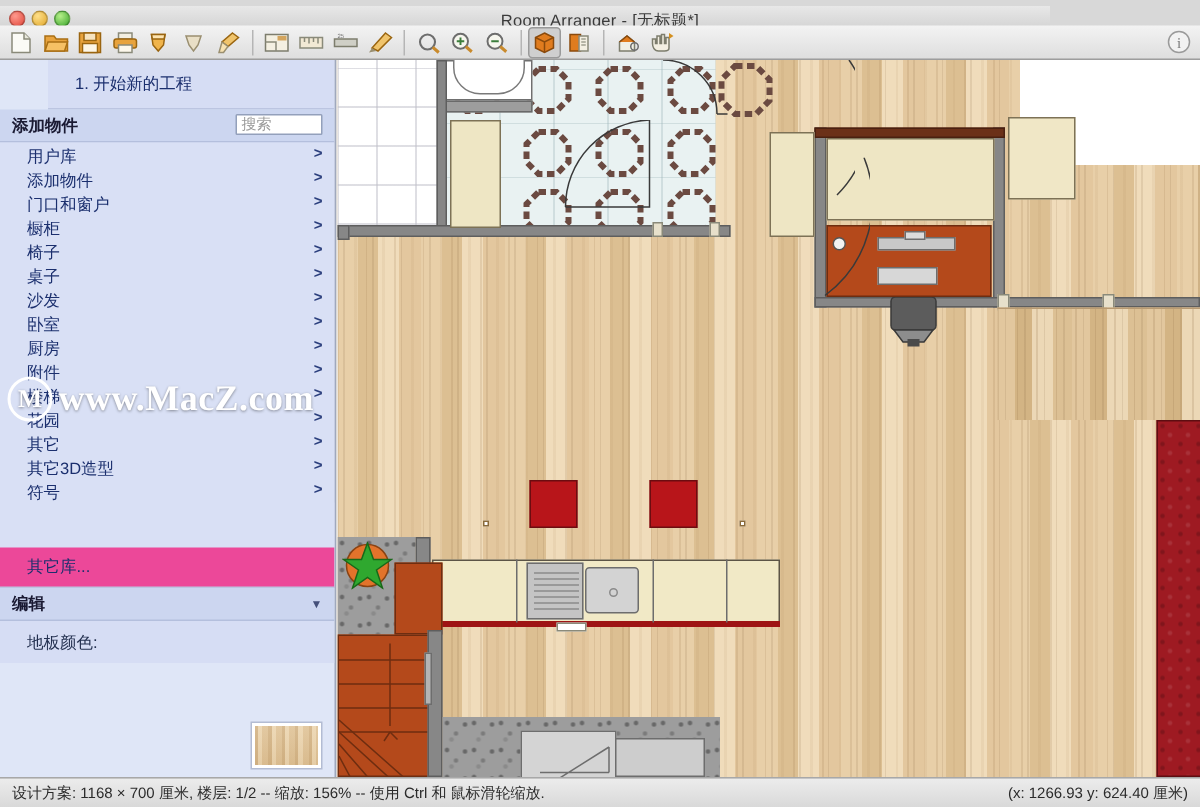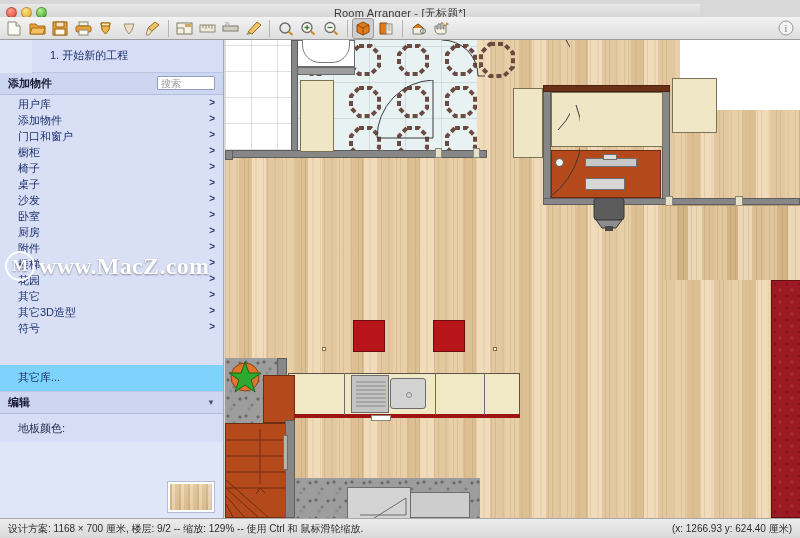--- a/index.html
+++ b/index.html
@@ -72,21 +72,21 @@
     padding:0 3px; line-height:13px; border-radius:1px;
   }
 
   .cat-list { background:#d9e0f5; }
   .cat-item {
     display:flex; align-items:flex-start; padding:2px 8px 2px 18px;
     color:#1b2f6e; font-size:11px; height:16px;
   }
   .cat-item .arrow { margin-left:auto; color:#2b3f7d; font-weight:bold; font-size:10px; }
   .cat-spacer { height:30px; background:#d9e0f5; }
-  .otherlib { padding:5px 0 6px 18px; color:#1b2f6e; background:#7dd3fc; border-bottom:1px solid #bcc5e1;}
+  .otherlib { padding:5px 0 6px 18px; color:#1b2f6e; background:#ec4899; border-bottom:1px solid #bcc5e1;}
 
   .edit-block { background:#d6ddf4; padding:5px 0 4px 0; }
   .fl-label { padding:2px 0 2px 18px; color:#23304f; }
   .swatch {
     position:absolute; left:168px; top:482px; width:46px; height:30px;
     border:2px solid #fff; outline:1px solid #b3bcd3;
     background:
       repeating-linear-gradient(90deg, rgba(196,160,110,.55) 0 2px, rgba(236,215,180,.55) 2px 5px, rgba(214,182,135,.5) 5px 9px),
       linear-gradient(#f0dcbc,#dcc095);
   }
@@ -568,17 +568,17 @@
     </div>
     <div class="obj gray-obj" style="left:185px;top:452px;width:60px;height:26px;background:#cdcdcd;"></div>
 
     <div class="obj carpet-red" style="left:546px;top:240px;width:40px;height:238px;border:1px solid #5e0d11;"></div>
 
     <div class="obj wood2" style="left:440px;top:165px;width:135px;height:75px;"></div>
     <div class="obj" style="left:440px;top:165px;width:135px;height:1px;background:#b89a72;"></div>
   </div>
 
   <div class="statusbar">
-    <span>设计方案: 1168 × 700 厘米, 楼层: 9/2 -- 缩放: 129% -- 使用 Ctrl 和 鼠标滑轮缩放.</span>
+    <span>设计方案: 1168 × 700 厘米, 楼层: 1/2 -- 缩放: 156% -- 使用 Ctrl 和 鼠标滑轮缩放.</span>
     <span class="status-coord">(x: 1266.93 y: 624.40 厘米)</span>
   </div>
 
 </div>
 
 </body></html>

